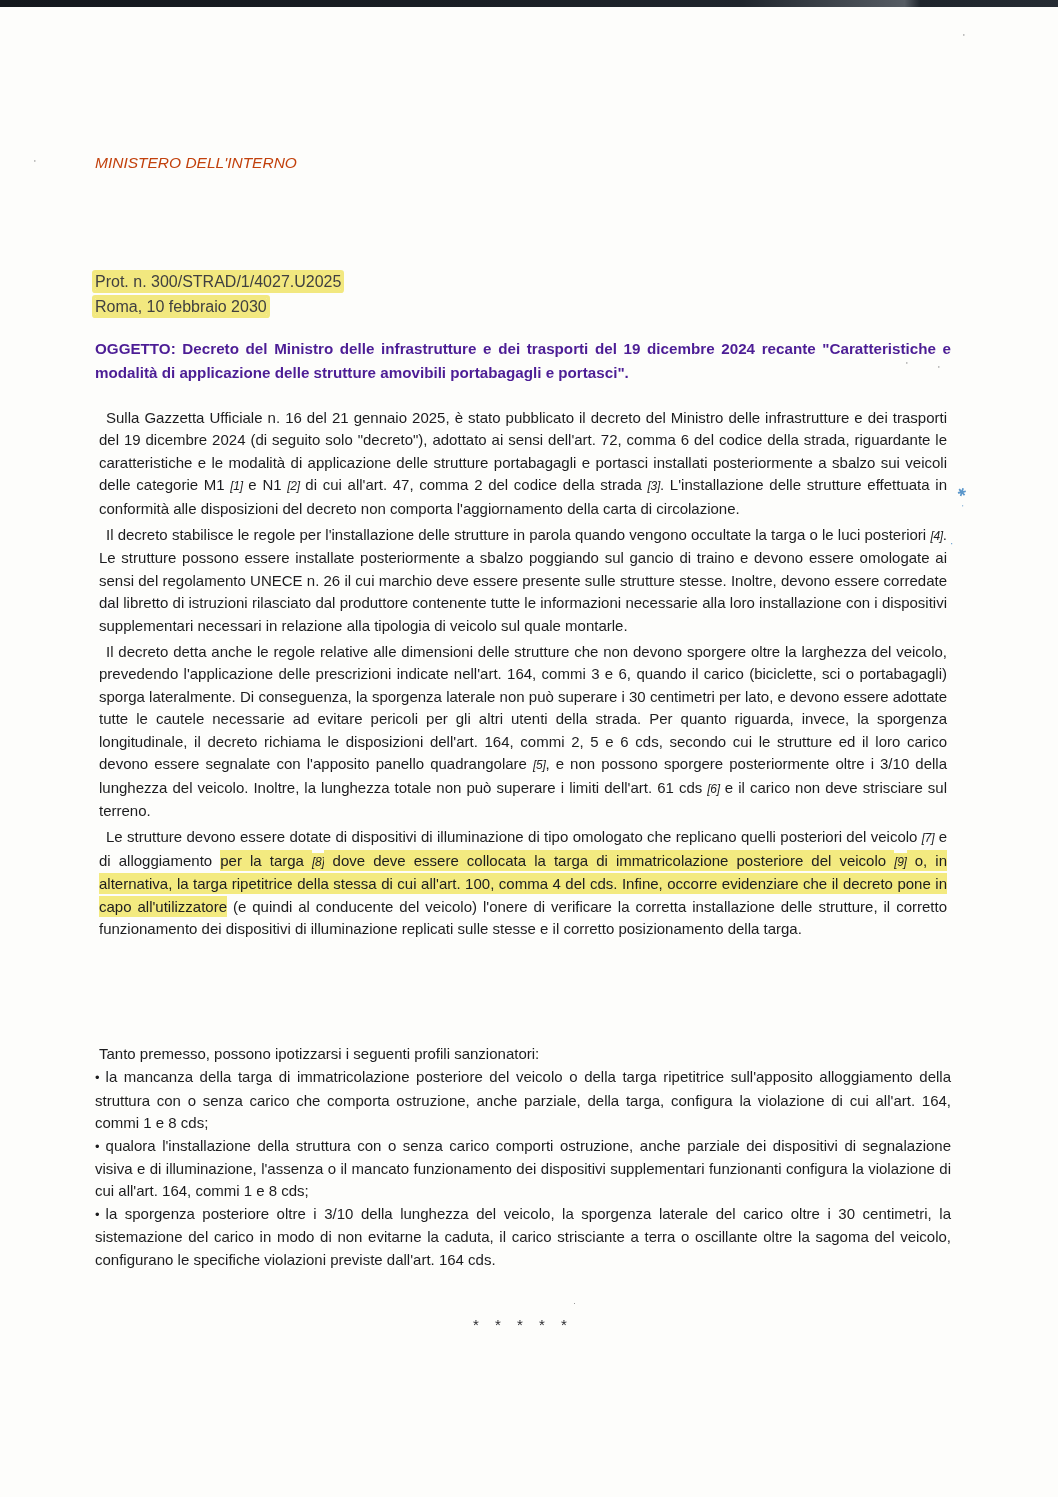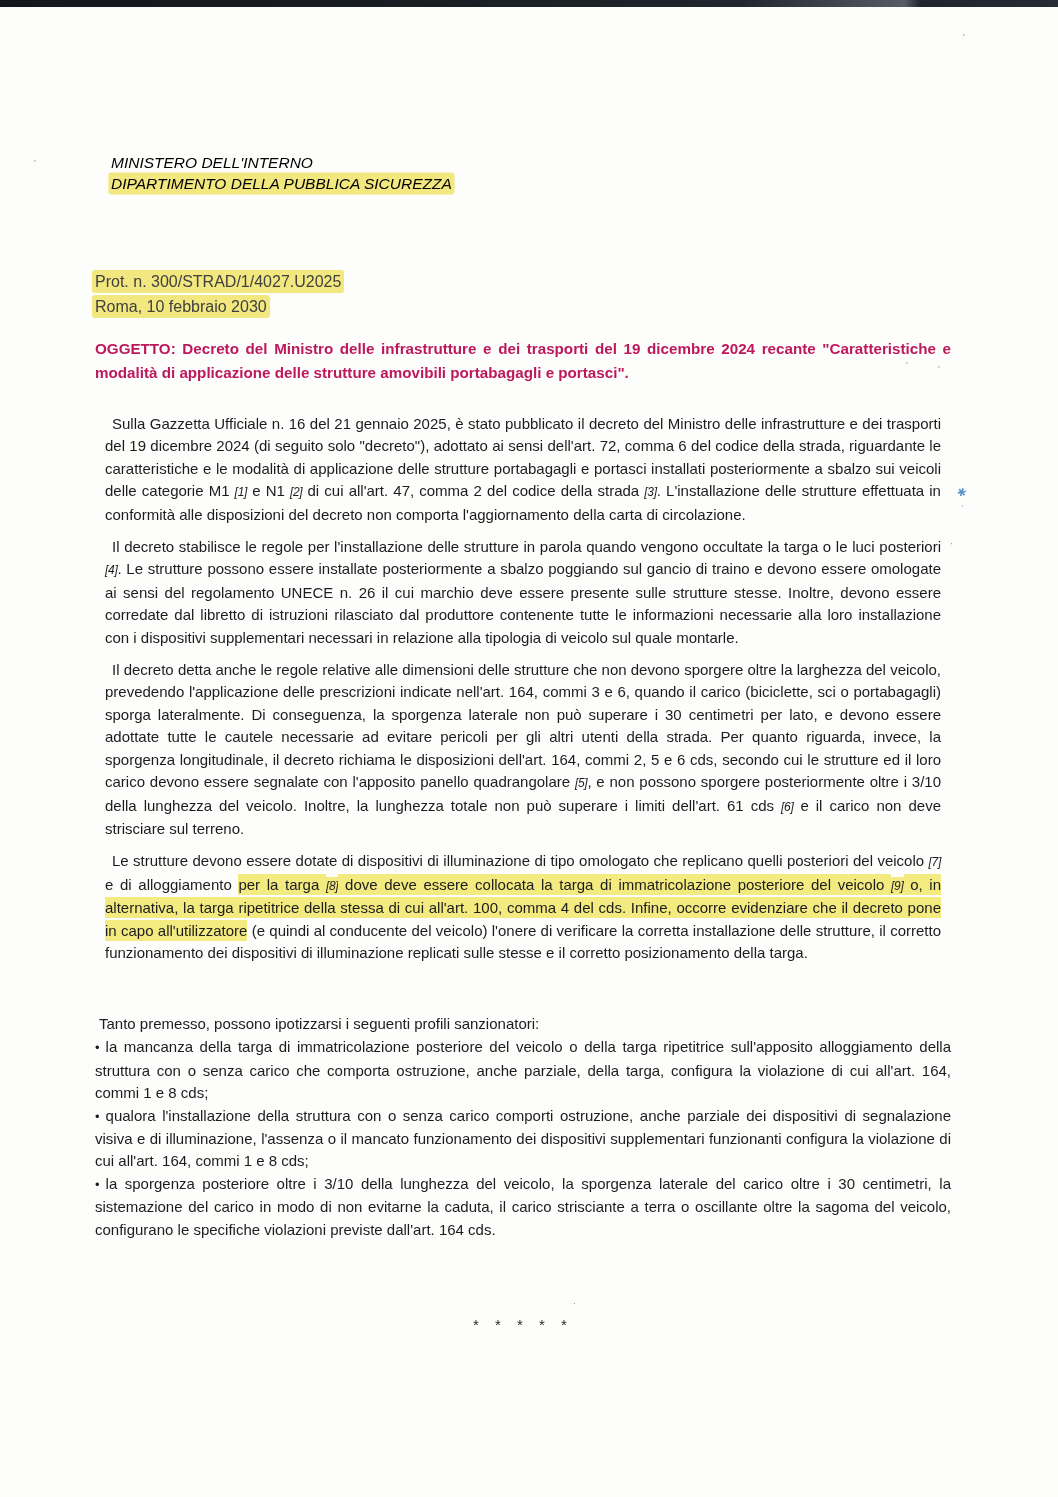--- a/index.html
+++ b/index.html
@@ -20,65 +20,65 @@
     width: 100%; height: 7px;
     background: linear-gradient(to right,
       #14181d 0%, #1a1f25 45%, #20262d 70%,
       #565c63 85.5%, #1f252c 87%, #262c33 100%);
   }
   .content {
     position: absolute; left: 95px; top: 0;
     width: 856px;
   }
   .letterhead {
-    position: absolute; top: 153px; left: 16px; width: 856px;
+    position: absolute; top: 153px; left: 0; width: 856px;
     font-style: italic;
     font-size: 15.5px; line-height: 20.5px;
     font-weight: 400;
-    color: #000000;
+    color: #c2410c;
   }
   .hl {
     background: #f2e87f;
     box-shadow: 0 0 0 2.5px #f2e87f;
     border-radius: 1px;
     -webkit-box-decoration-break: clone;
     box-decoration-break: clone;
   }
   .prot-block {
     position: absolute; top: 270px; left: 0; width: 856px;
     font-size: 16px; line-height: 24.5px;
     color: #404040;
   }
   .prot-block .hl { box-shadow: 0 0 0 3px #f2e87f; }
   .subject {
     position: absolute; top: 337px; left: 0; width: 856px;
     font-weight: bold;
     font-size: 15.2px; line-height: 24px;
     text-align: justify;
-    color: #be185d;
+    color: #4c1d95;
   }
   .body-block {
     position: absolute; top: 403px; left: 0; width: 856px;
     font-size: 15px; line-height: 22.4px;
     text-align: justify;
   }
-  .para { margin: 10px; text-indent: 7px; }
+  .para { margin: 4px; text-indent: 7px; }
   .seg-ref {
     font-style: italic;
     font-size: 12px;
     letter-spacing: -0.3px;
   }
   .seg-hl {
     background: #f3ea80;
     padding: 2px 0;
     -webkit-box-decoration-break: clone;
     box-decoration-break: clone;
   }
   .sanctions-block {
-    position: absolute; top: 1013px; left: 0; width: 856px;
+    position: absolute; top: 1043px; left: 0; width: 856px;
     font-size: 15px; line-height: 22.4px;
     text-align: justify;
   }
   .sanctions-intro { margin: 0 0 1px 0; text-indent: 4px; }
   .bullet { margin: 0; }
   .bullet-marker { font-size: 13px; padding-right: 6px; }
   .stars {
     position: absolute; top: 1316px; left: 0; width: 856px;
     text-align: center;
     font-size: 15px; letter-spacing: 6px;
@@ -96,23 +96,20 @@
 <body>
 
 <div class="page">
 
   <div class="scan-edge"></div>
 
   <div class="content">
 
     <div class="letterhead">
       <div>MINISTERO DELL'INTERNO</div>
-      <div>
-        <span class="hl">DIPARTIMENTO DELLA PUBBLICA SICUREZZA</span>
-      </div>
     </div>
 
     <div class="prot-block">
       <div>
         <span class="hl">Prot. n. 300/STRAD/1/4027.U2025</span>
       </div>
       <div>
         <span class="hl">Roma, 10 febbraio 2030</span>
       </div>
     </div>

